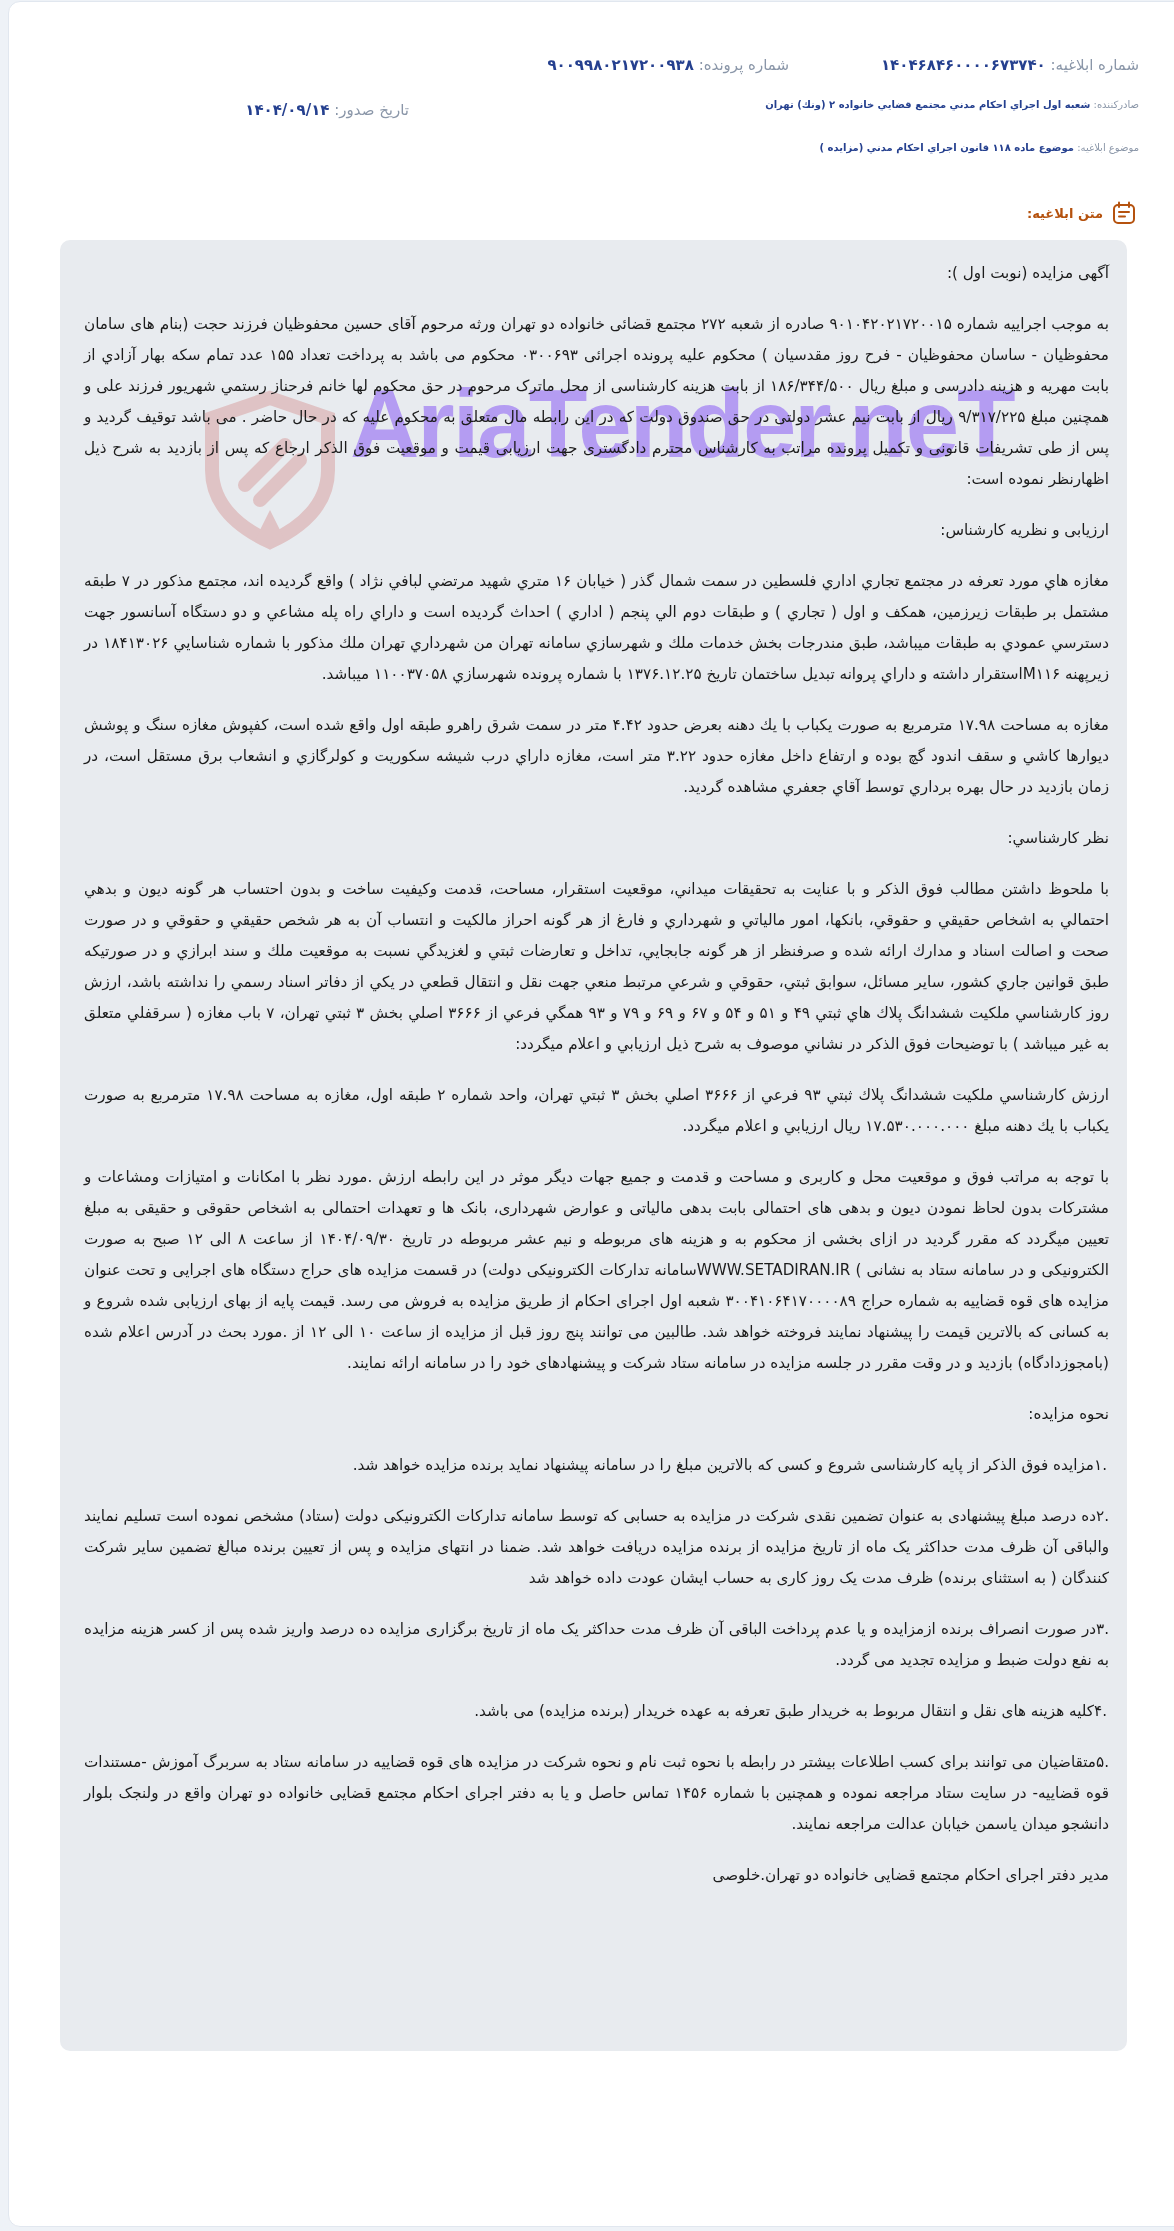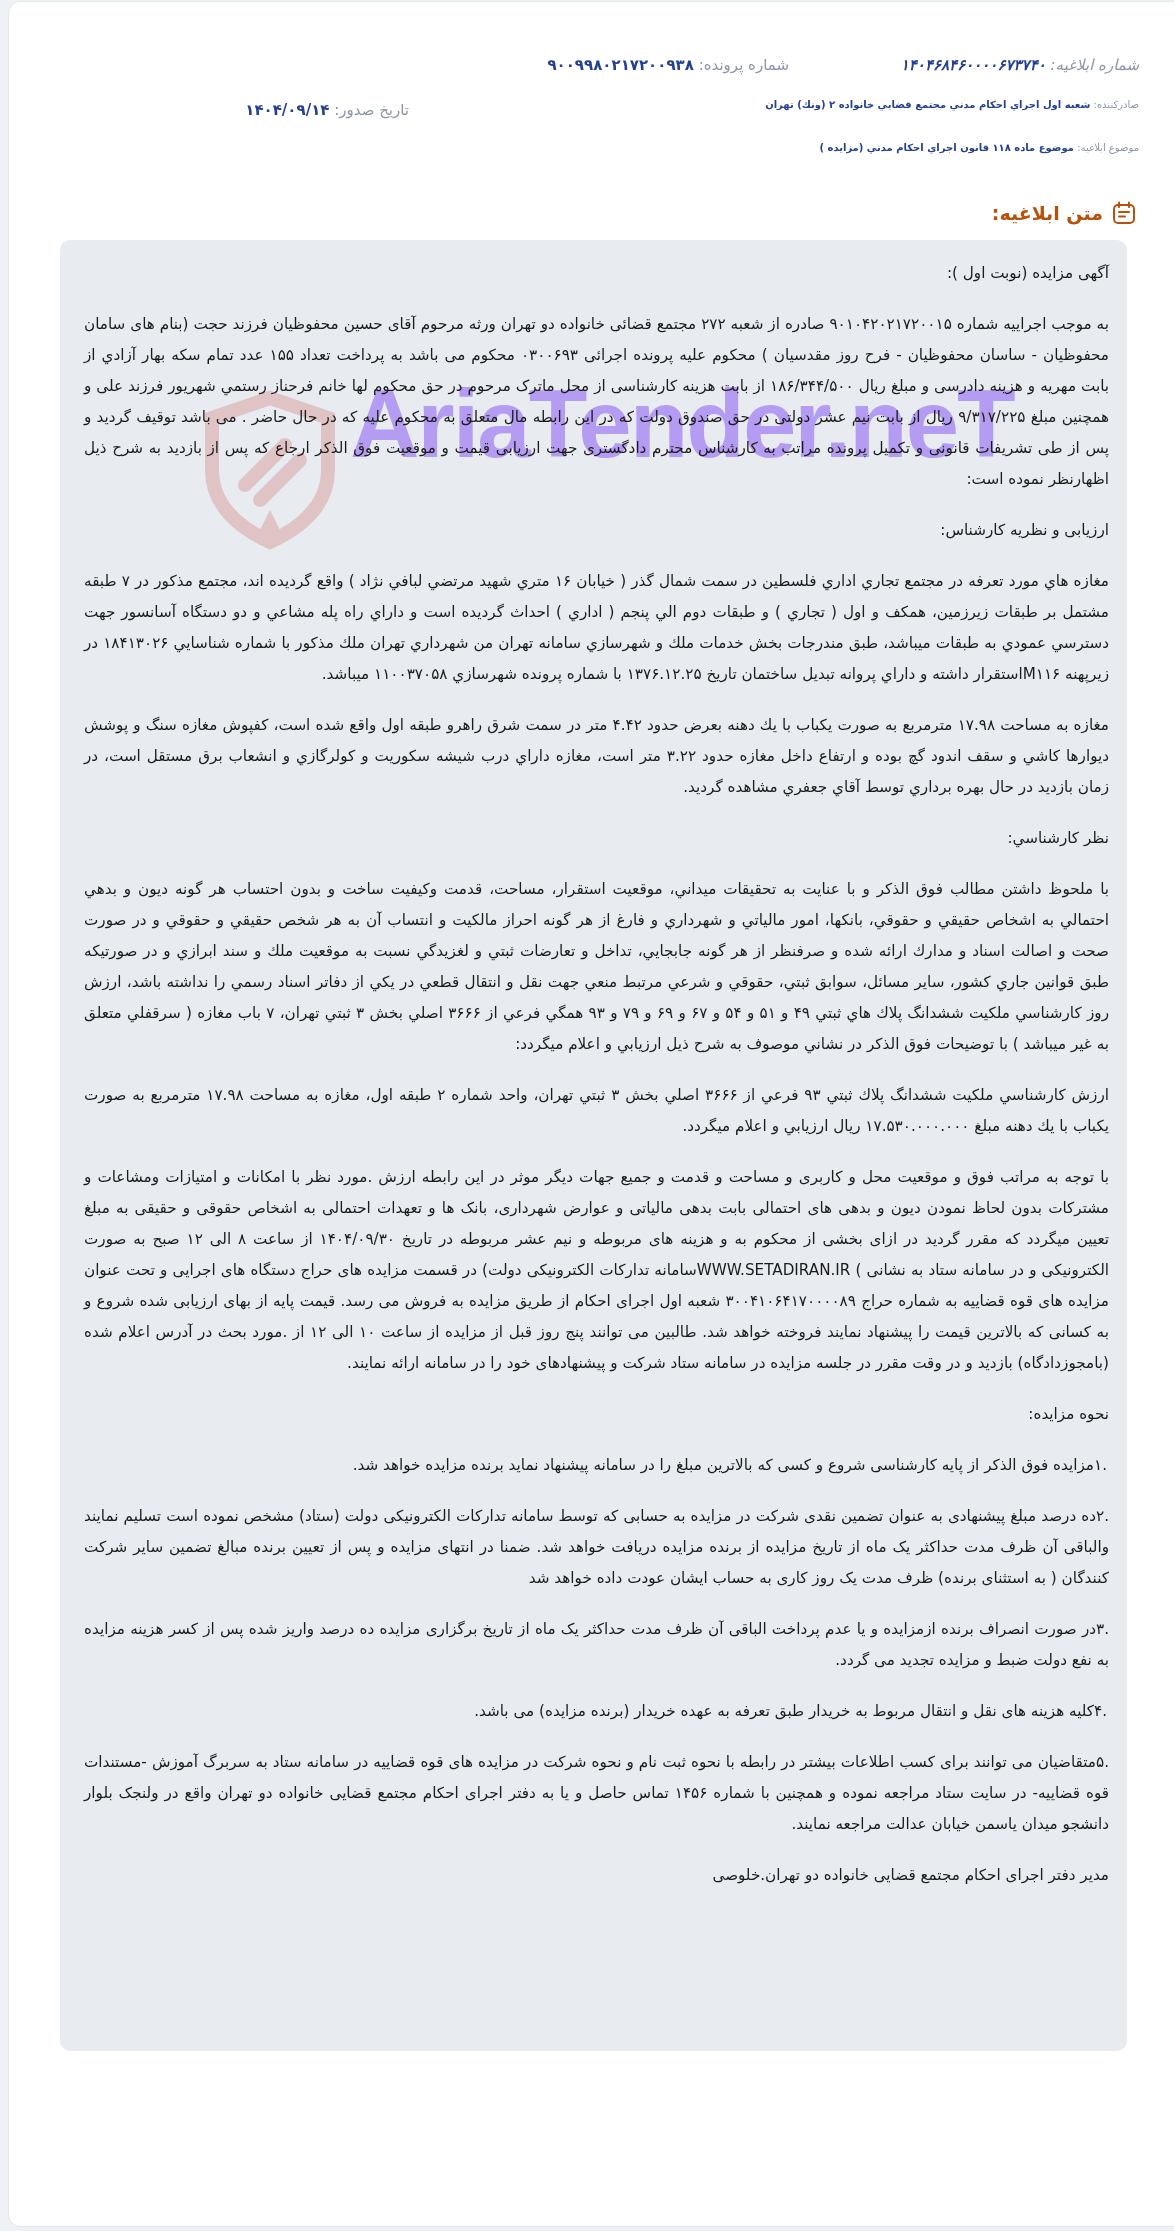--- a/index.html
+++ b/index.html
@@ -23,21 +23,21 @@
     }
     .meta-row {
       position: absolute;
       right: 48px;
       top: 54px;
       width: 1060px;
       height: 26px;
       font-size: 15px;
     }
     .meta-item { position: absolute; top: 0; white-space: nowrap; direction: rtl; }
-    .meta-item.i1 { right: 0; font-style: italic; }
+    .meta-item.i1 { right: 0; }
     .meta-item.i2 { right: 350px; }
     .meta-item.i3 { right: 730px; margin-top: 45px; }
     .meta-label { color: #8a96a8; }
     .meta-value { color: #25408f; font-weight: bold; }
     .meta-line {
       position: absolute;
       right: 48px;
       font-size: 10px;
       white-space: nowrap;
       direction: rtl;
@@ -47,21 +47,21 @@
     .section-title {
       position: absolute;
       right: 50px;
       top: 198px;
       display: flex;
       align-items: center;
       gap: 8px;
       direction: rtl;
     }
     .section-title .icon { width: 26px; height: 26px; display: inline-block; }
-    .section-title .label { color: #b5520e; font-weight: bold; font-size: 19px; }
+    .section-title .label { color: #b5520e; font-weight: bold; font-size: 13px; }
     .body-box {
       position: absolute;
       left: 60px;
       top: 240px;
       width: 1067px;
       height: 1811px;
       background: #e8ebef;
       border-radius: 10px;
       box-sizing: border-box;
       padding: 18px 18px 18px 18px;

